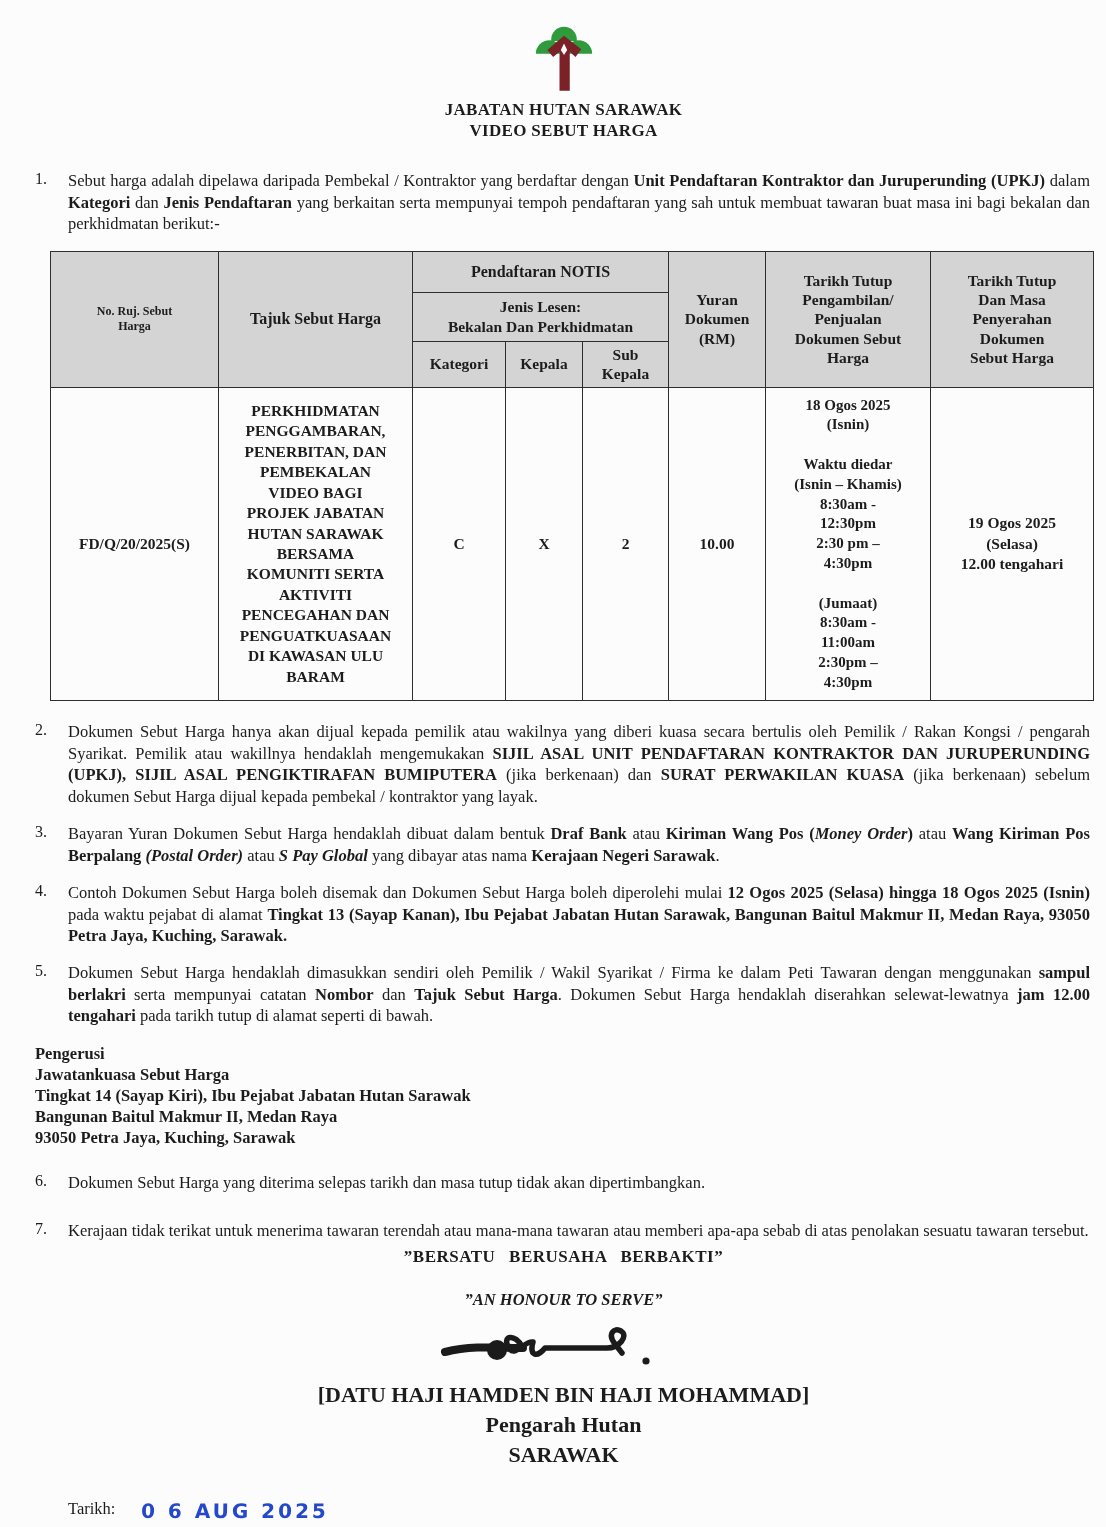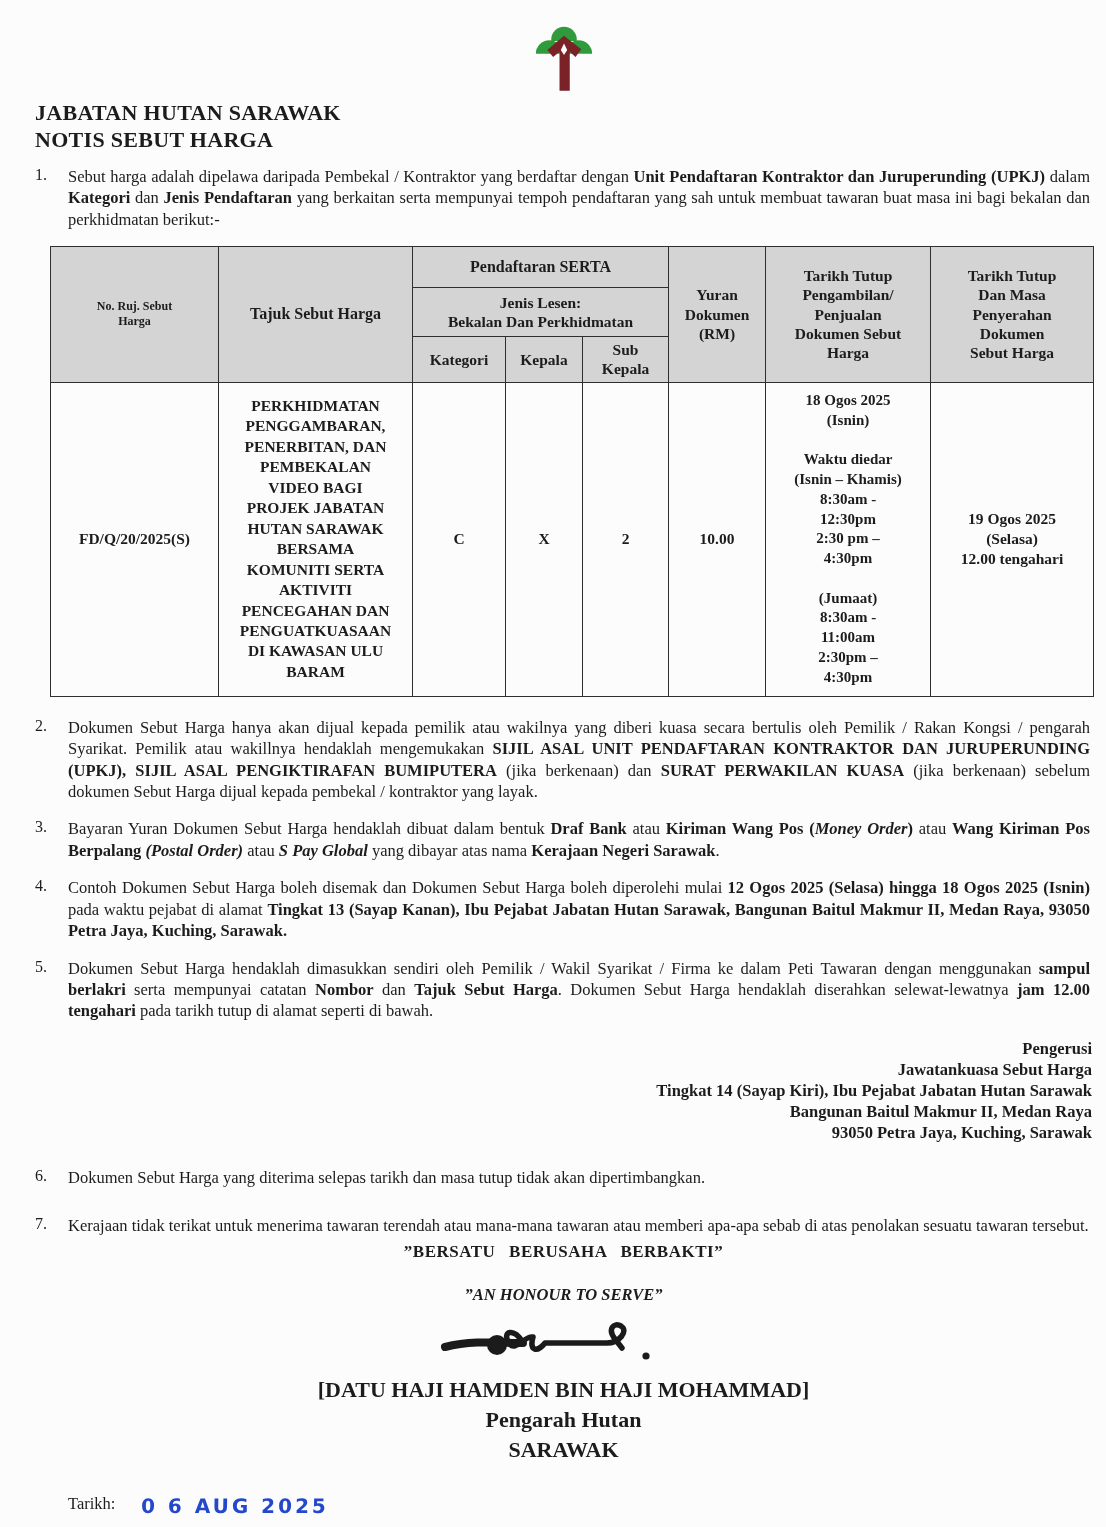--- a/index.html
+++ b/index.html
@@ -14,21 +14,21 @@
     overflow:hidden;
     box-sizing:border-box;
     padding:14px 14px 0 35px;
   }
   .b{font-weight:bold;}
   .i{font-style:italic;}
   .pre{white-space:pre-line;}
 
   
   .logo-wrap{text-align:center;margin:2px 0 2px 0;}
-  .doc-titles{text-align:left;font-weight:bold;font-size:22px;line-height:1.22;letter-spacing:.3px;margin-bottom:12px;}
+  .doc-titles{text-align:center;font-weight:bold;font-size:17px;line-height:1.22;letter-spacing:.3px;margin-bottom:29px;}
 
   
   .item{display:flex;margin-bottom:16px;}
   .item-no{flex:0 0 33px;font-size:16px;}
   .item-text{flex:1;font-size:16.5px;line-height:1.3;text-align:justify;padding-right:2px;}
 
   
   table.quote{
     border-collapse:collapse;
     table-layout:fixed;
@@ -53,21 +53,21 @@
     font-weight:bold;
     font-size:15.5px;
     line-height:1.32;
     padding:8px 4px;
   }
   td.cell-noruj{font-size:16px;}
   td.cell-tajuk{font-size:15.5px;}
 
   
   .address-block{
-    text-align:right;font-weight:bold;font-size:16.5px;line-height:1.28;
+    text-align:left;font-weight:bold;font-size:16.5px;line-height:1.28;
     margin:12px 0 24px 0;
   }
   .motto-line1{text-align:center;font-weight:bold;font-size:17px;word-spacing:9px;letter-spacing:.5px;}
   .motto-line2{text-align:center;font-weight:bold;font-style:italic;font-size:16.5px;margin-top:23px;}
   .signature-wrap{text-align:center;margin:10px 0 2px 0;height:58px;}
   .sig-svg{display:inline-block;}
   .signatory{text-align:center;font-weight:bold;font-size:22px;line-height:1.35;}
 
   
   .date-line{margin:30px 0 0 33px;font-size:16.5px;display:flex;align-items:flex-start;}
@@ -89,21 +89,21 @@
       <path d="M30 36 A20 20 0 0 1 70 36 L70 38 L30 38 Z" fill="#2f9b3c"></path>
       <path d="M6 58 A21 21 0 0 1 48 58 Z" fill="#2f9b3c"></path>
       <path d="M52 58 A21 21 0 0 1 94 58 Z" fill="#2f9b3c"></path>
       <path d="M50 30 L24 52 L33 63 L43 55 L43 116 L59 116 L59 55 L68 63 L77 51 Z" fill="#7a2228"></path>
       <path d="M50 42 L45 52 L50 60 L55 52 Z" fill="#fcfcfd"></path>
     </svg>
   </div>
 
   <div class="doc-titles">
     <div>JABATAN HUTAN SARAWAK</div>
-    <div>NOTIS SEBUT HARGA</div>
+    <div>VIDEO SEBUT HARGA</div>
   </div>
 
   <div class="item">
     <div class="item-no">1.</div>
     <div class="item-text"><span>Sebut harga adalah dipelawa daripada Pembekal / Kontraktor yang berdaftar dengan </span><span class="b">Unit Pendaftaran Kontraktor dan Juruperunding (UPKJ)</span><span> dalam </span><span class="b">Kategori</span><span> dan </span><span class="b">Jenis Pendaftaran</span><span> yang berkaitan serta mempunyai tempoh pendaftaran yang sah untuk membuat tawaran buat masa ini bagi bekalan dan perkhidmatan berikut:-</span></div>
   </div>
 
   <table class="quote">
     <colgroup>
       <col style="width:168px">
@@ -113,21 +113,21 @@
       <col style="width:86px">
         <col style="width:97px">
         <col style="width:165px">
         <col style="width:163px">
     </colgroup>
     <tbody>
         <tr>
       <th rowspan="3" class="pre" style="font-size:12px">No. Ruj. Sebut
 Harga</th>
       <th rowspan="3" style="font-size:16px">Tajuk Sebut Harga</th>
-      <th colspan="3" style="height:34px;font-size:16px">Pendaftaran SERTA</th>
+      <th colspan="3" style="height:34px;font-size:16px">Pendaftaran NOTIS</th>
       <th rowspan="3" class="pre">Yuran
 Dokumen
 (RM)</th>
       <th rowspan="3" class="pre">Tarikh Tutup
 Pengambilan/
 Penjualan
 Dokumen Sebut
 Harga</th>
       <th rowspan="3" class="pre">Tarikh Tutup
 Dan Masa

